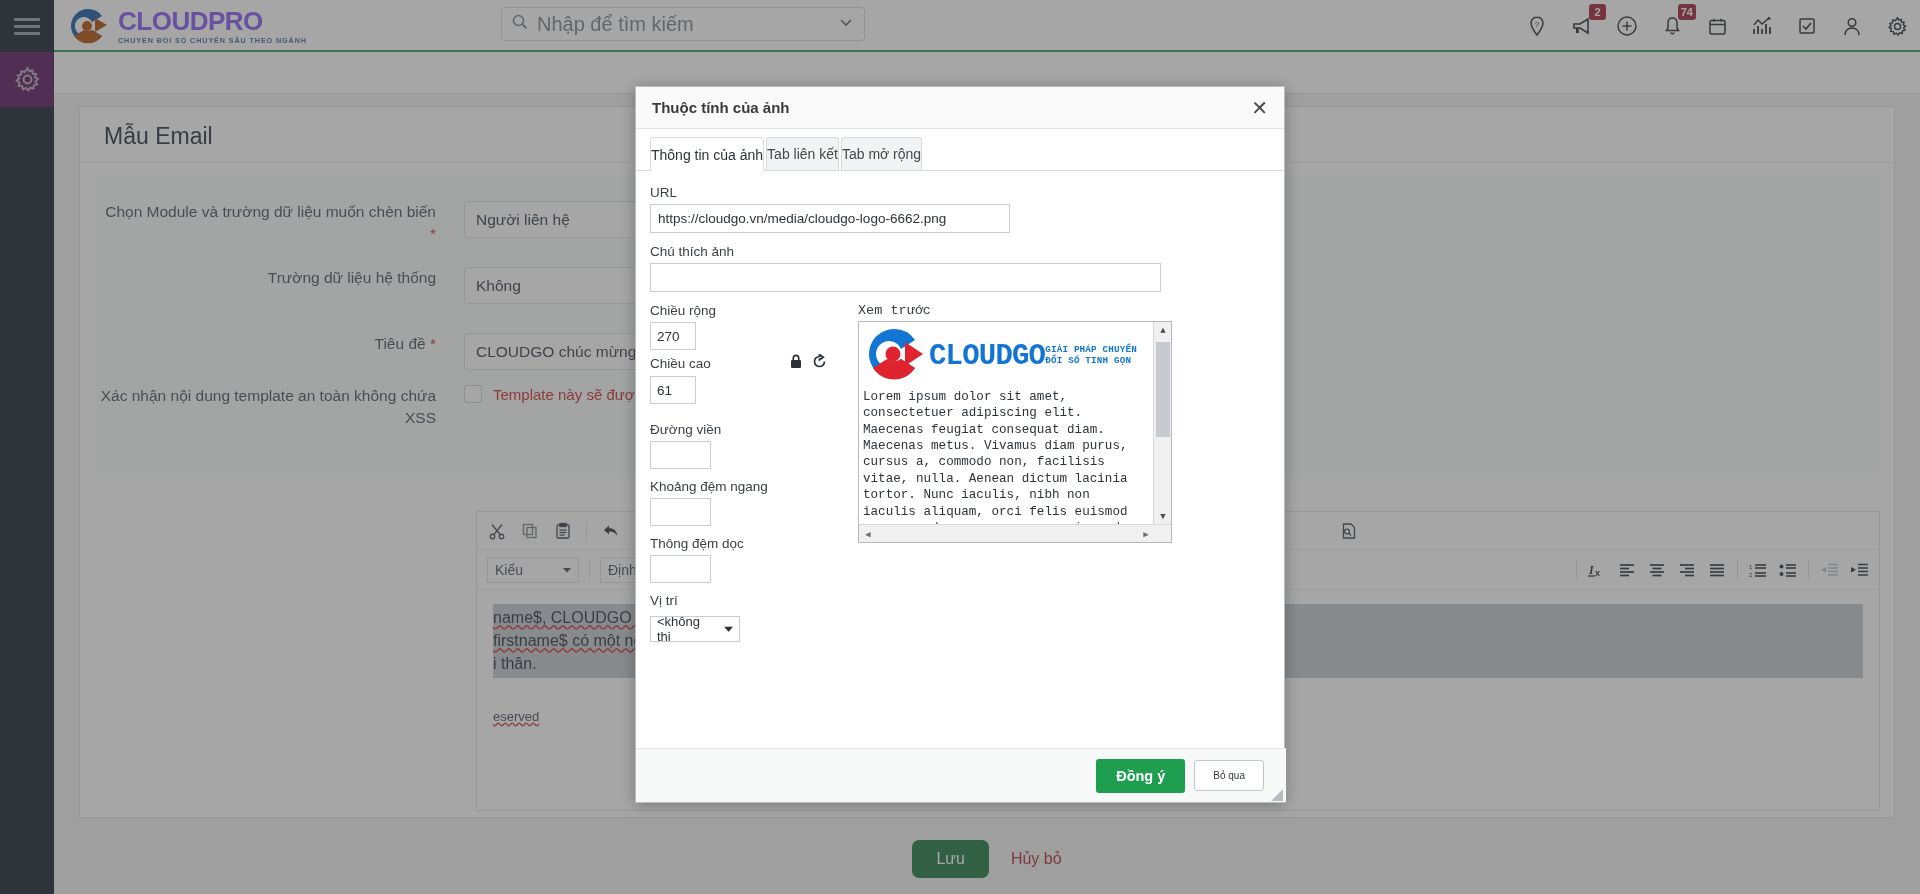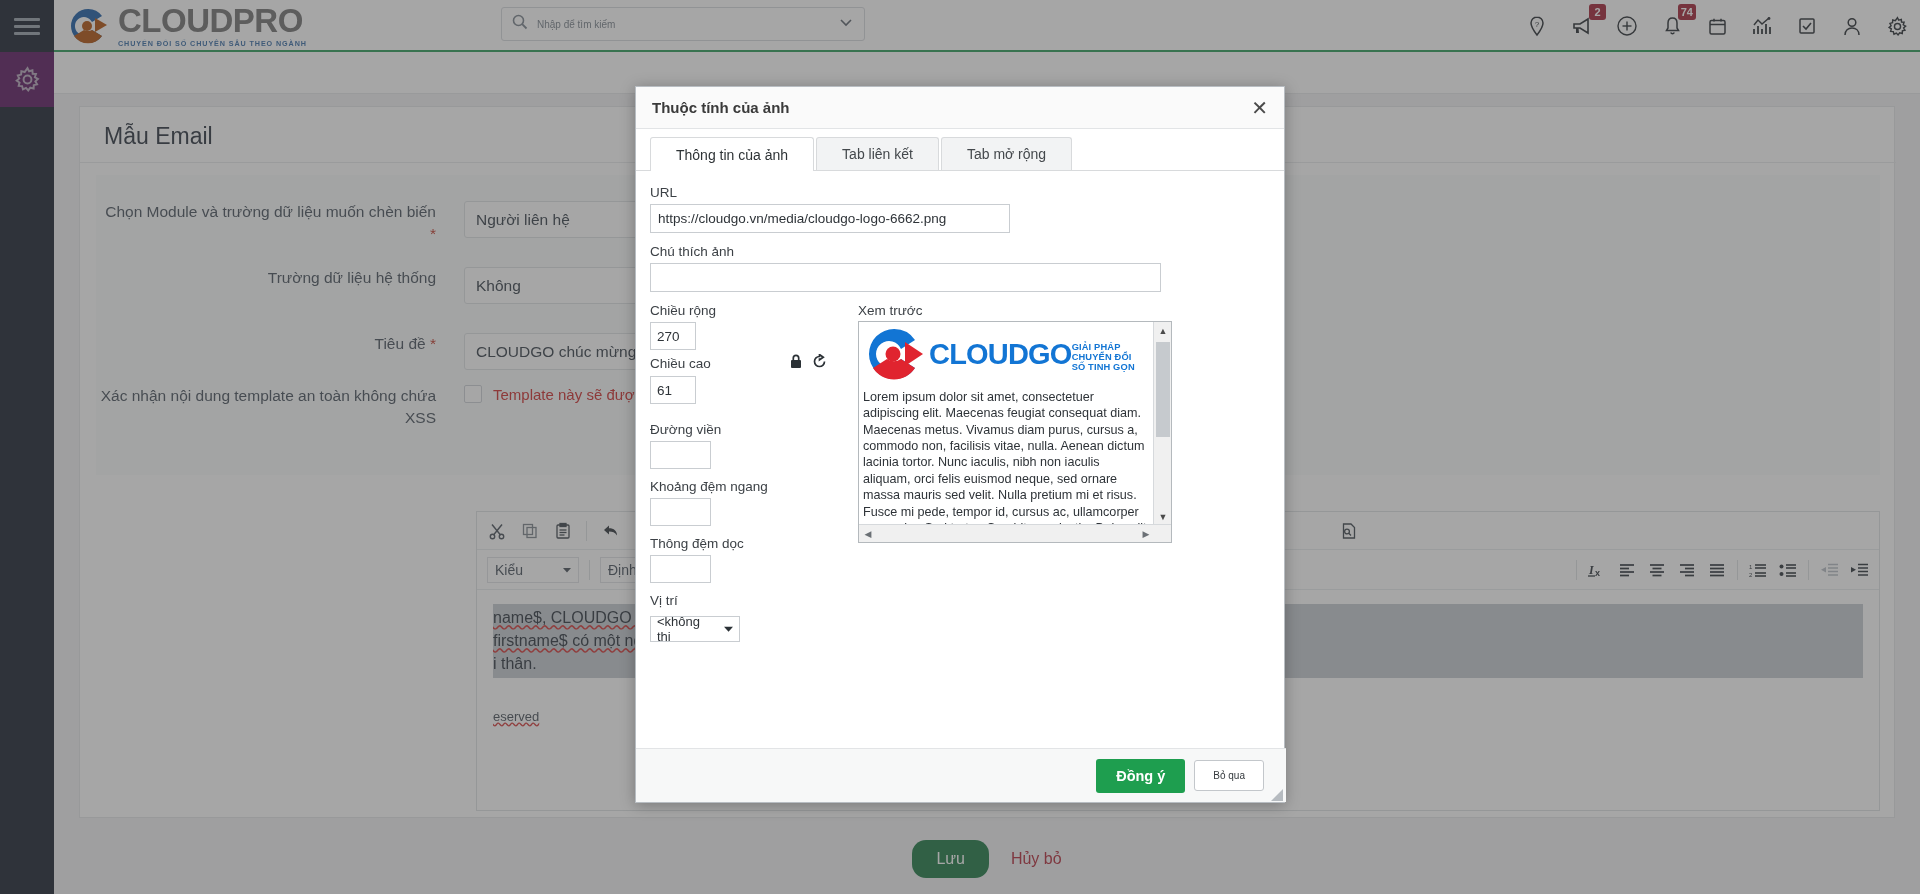--- a/index.html
+++ b/index.html
@@ -18,27 +18,27 @@
   .topbar { position: absolute; left: 0; top: 0; width: 1920px; height: 52px; background: #fff;
             border-bottom: 2px solid #2e9e5b; }
   .hamburger-cell { position: absolute; left: 0; top: 0; width: 54px; height: 52px;
                     background: #1c2430; display: flex; align-items: center; justify-content: center; }
   .hamburger { width: 26px; height: 17px; display: flex; flex-direction: column; justify-content: space-between; }
   .hamburger i { display: block; height: 3px; background: #9aa3ad; border-radius: 1px; }
 
   .brand { position: absolute; left: 64px; top: 2px; height: 48px; display: flex; align-items: center; gap: 8px; }
   .brand-mark { position: relative; width: 46px; height: 42px; }
   .brand-text { display: flex; flex-direction: column; line-height: 1; }
-  .brand-name { font-size: 33px; font-weight: bold; color: #737373; letter-spacing: -0.5px; }
+  .brand-name { font-size: 26px; font-weight: bold; color: #8b5cf6; letter-spacing: -0.5px; }
   .brand-tag { font-size: 7.2px; font-weight: bold; color: #3b6fa8; letter-spacing: 0.9px; margin-top: 3px; }
 
   .searchbox { position: absolute; left: 501px; top: 7px; width: 364px; height: 34px;
                border: 1px solid #d6dade; border-radius: 3px; background: #fff;
                display: flex; align-items: center; padding: 0 10px; gap: 9px; }
-  .searchbox .ph { color: #7c858e; font-size: 10px; flex: 1; }
+  .searchbox .ph { color: #7c858e; font-size: 20px; flex: 1; }
 
   .topicons { position: absolute; right: 10px; top: 0; height: 52px; display: flex; align-items: center; gap: 19px; }
   .topicon { position: relative; width: 26px; height: 26px; display: flex; align-items: center; justify-content: center; cursor: pointer; }
   .badge { position: absolute; top: -9px; right: -11px; min-width: 17px; height: 16px; padding: 0 3px;
            background: #a32638; color: #fff; font-size: 11px; font-weight: bold; border-radius: 3px;
            display: flex; align-items: center; justify-content: center; }
 
   
   .crumbbar { position: absolute; left: 0; top: 52px; width: 1920px; height: 42px; background: #fff;
               border-bottom: 1px solid #e6e8ea; }
@@ -79,49 +79,49 @@
   .etool { width: 20px; height: 20px; display: flex; align-items: center; justify-content: center; cursor: pointer; }
   .edivide { width: 1px; height: 20px; background: #dfe2e5; }
   .ecombo { height: 26px; min-width: 92px; border: 1px solid #e0e3e6; display: flex; align-items: center;
             justify-content: space-between; padding: 0 7px; font-size: 14px; color: #4a545f; }
   .earea { padding: 14px 16px; font-size: 16px; color: #2f3740; line-height: 1.45; }
   .esel { background: #c6ccd2; }
   .squig { text-decoration: underline; text-decoration-color: #d43b3b; text-decoration-style: wavy; text-decoration-skip-ink: none; }
 
   .footerbtns { position: absolute; left: 25px; top: 742px; width: 1816px; height: 46px;
                 display: flex; align-items: center; justify-content: center; gap: 22px; }
-  .btn-save { background: #1f7a46; color: #fff; font-size: 16px; border: none; border-radius: 14px;
+  .btn-save { background: #1f7a46; color: #fff; font-size: 16px; border: none; border-radius: 7px;
               padding: 10px 24px; cursor: pointer; }
   .btn-cancel { color: #b42d3c; font-size: 16px; background: none; border: none; cursor: pointer; }
 
   
   .dim { position: absolute; inset: 0; background: rgba(70,70,70,0.48); }
 
   
   .modal { position: absolute; left: 635px; top: 86px; width: 650px; height: 717px;
            background: #fff; border: 1px solid #b8bdc2; box-shadow: 0 2px 14px rgba(0,0,0,0.28); }
   .m-head { height: 42px; background: #fafafa; border-bottom: 1px solid #e2e4e6;
             display: flex; align-items: center; justify-content: space-between; padding: 0 16px; }
   .m-title { font-size: 15px; font-weight: bold; color: #3a3a3a; }
   .m-close { font-size: 20px; color: #4a4a4a; cursor: pointer; line-height: 1; }
   .m-tabs { height: 42px; border-bottom: 1px solid #d8dadc; display: flex; align-items: flex-end; padding-left: 14px; gap: 0; }
-  .m-tab { height: 33px; padding: 0 25px; display: flex; align-items: center; font-size: 14px;
+  .m-tab { height: 33px; padding: 0 0; display: flex; align-items: center; font-size: 14px;
            color: #44484c; border: 1px solid #d8dadc; background: #f2f3f4; border-bottom: none;
            border-radius: 3px 3px 0 0; cursor: pointer; margin-right: 2px; }
   .m-tab.active { background: #fff; color: #2e3336; position: relative; top: 1px; height: 34px; }
   .m-body { position: relative; padding: 14px 14px 0 14px; height: 588px; }
 
   .lbl { font-size: 13.5px; color: #3c4146; margin-bottom: 4px; display: block; }
   .txt { height: 29px; border: 1px solid #c9cdd1; background: #fff; width: 100%;
          font-size: 13.5px; color: #2e3338; padding: 0 7px; font-family: "Liberation Sans", sans-serif; }
   .fgroup { margin-bottom: 11px; }
 
   .cols { display: flex; gap: 18px; }
   .colL { width: 190px; }
-  .colR { width: 316px; }
+  .colR { width: 316px; font-family: Liberation Mono, monospace; }
 
   .minput { width: 46px; height: 28px; border: 1px solid #c9cdd1; font-size: 13.5px; color: #2e3338;
             padding: 0 6px; font-family: "Liberation Sans", sans-serif; background: #fff; }
   .lockrow { display: flex; align-items: center; gap: 9px; margin-left: 78px; }
 
   .preview-label { font-size: 13.5px; color: #3c4146; margin-bottom: 3px; }
   .preview { width: 314px; height: 222px; border: 1px solid #b4b9bd; background: #fff; position: relative; overflow: hidden; }
   .pv-inner { position: absolute; left: 0; top: 0; width: 292px; height: 204px; overflow: hidden; padding: 3px 4px 0 4px; }
   .pv-logo { display: flex; align-items: center; gap: 4px; height: 62px; }
   .pv-logo-text { display: flex; flex-direction: row; }

